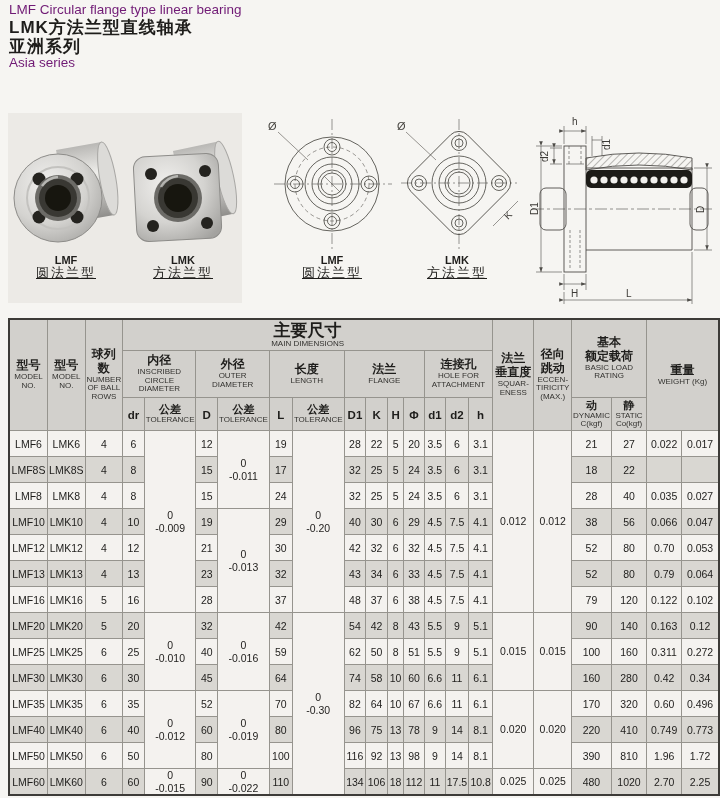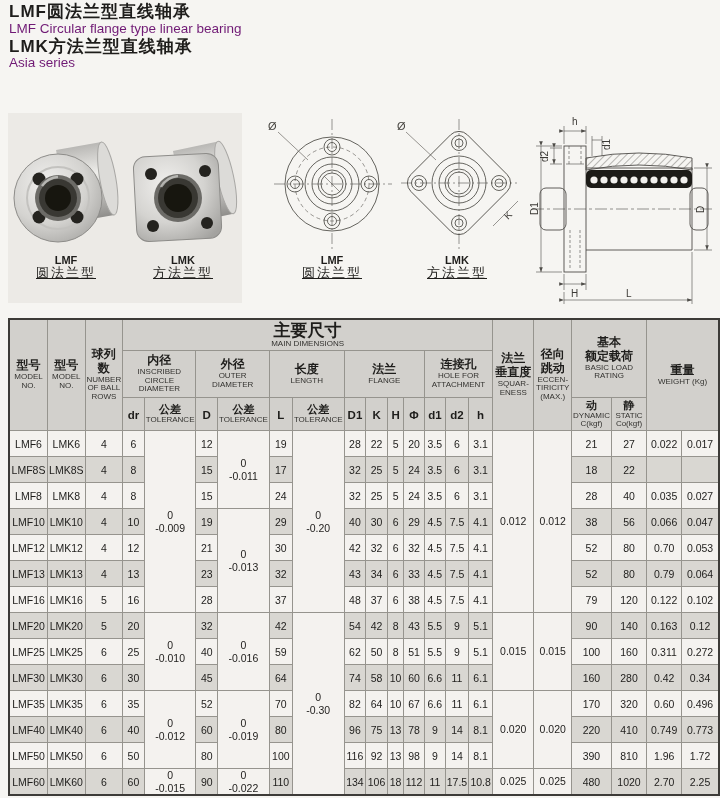--- a/index.html
+++ b/index.html
@@ -35,23 +35,23 @@
   tbody td{height:25px;font-size:10.5px;background:#f4f2ef;}
   tbody tr.shaded td{background:#d9d7d2;}
   td.span-cell{background:#f4f2ef !important;white-space:pre-line;line-height:1.2;font-size:10.5px;}
 </style>
 </head>
 <body>
 
 <div class="page">
 
   <div class="titles">
-    <span class="t-cjk">LMF圆法兰型直线轴承</span>
     <span class="t-en">LMF Circular flange type linear bearing</span>
     <span class="t-cjk">LMK方法兰型直线轴承</span>
+    <span class="t-cjk">亚洲系列</span>
     <span class="t-en">Asia series</span>
   </div>
 
   <div class="photo-bg"></div>
 
   <svg class="fig" style="left:12px;top:120px;" width="108" height="132" viewBox="0 0 108 132">
     <defs>
       <radialGradient id="gfl" cx="38%" cy="35%" r="80%">
         <stop offset="0%" stop-color="#f1f0ee"></stop>
           <stop offset="55%" stop-color="#d4d3d0"></stop>

